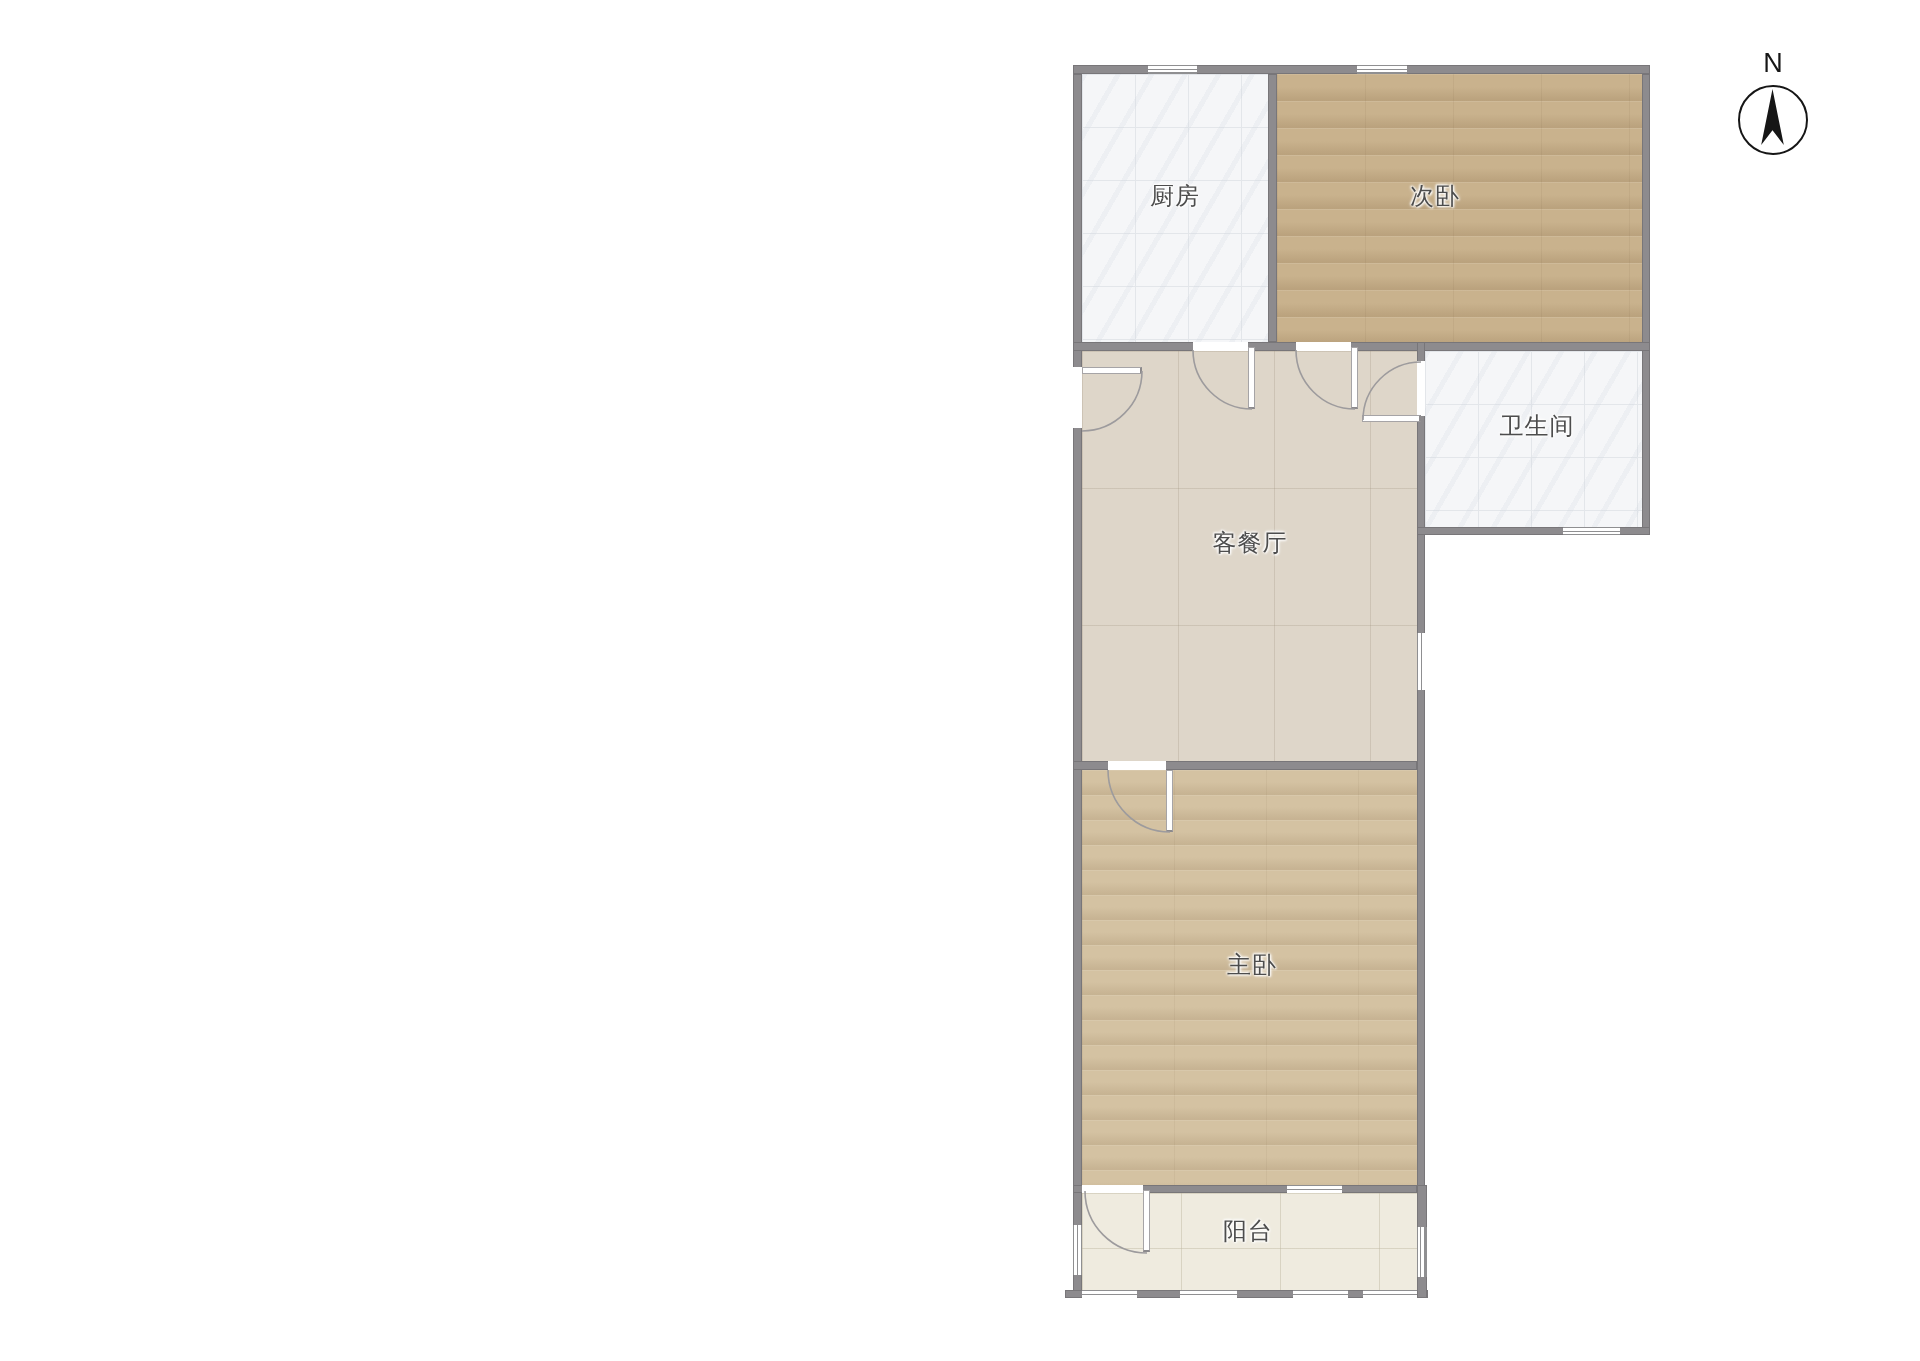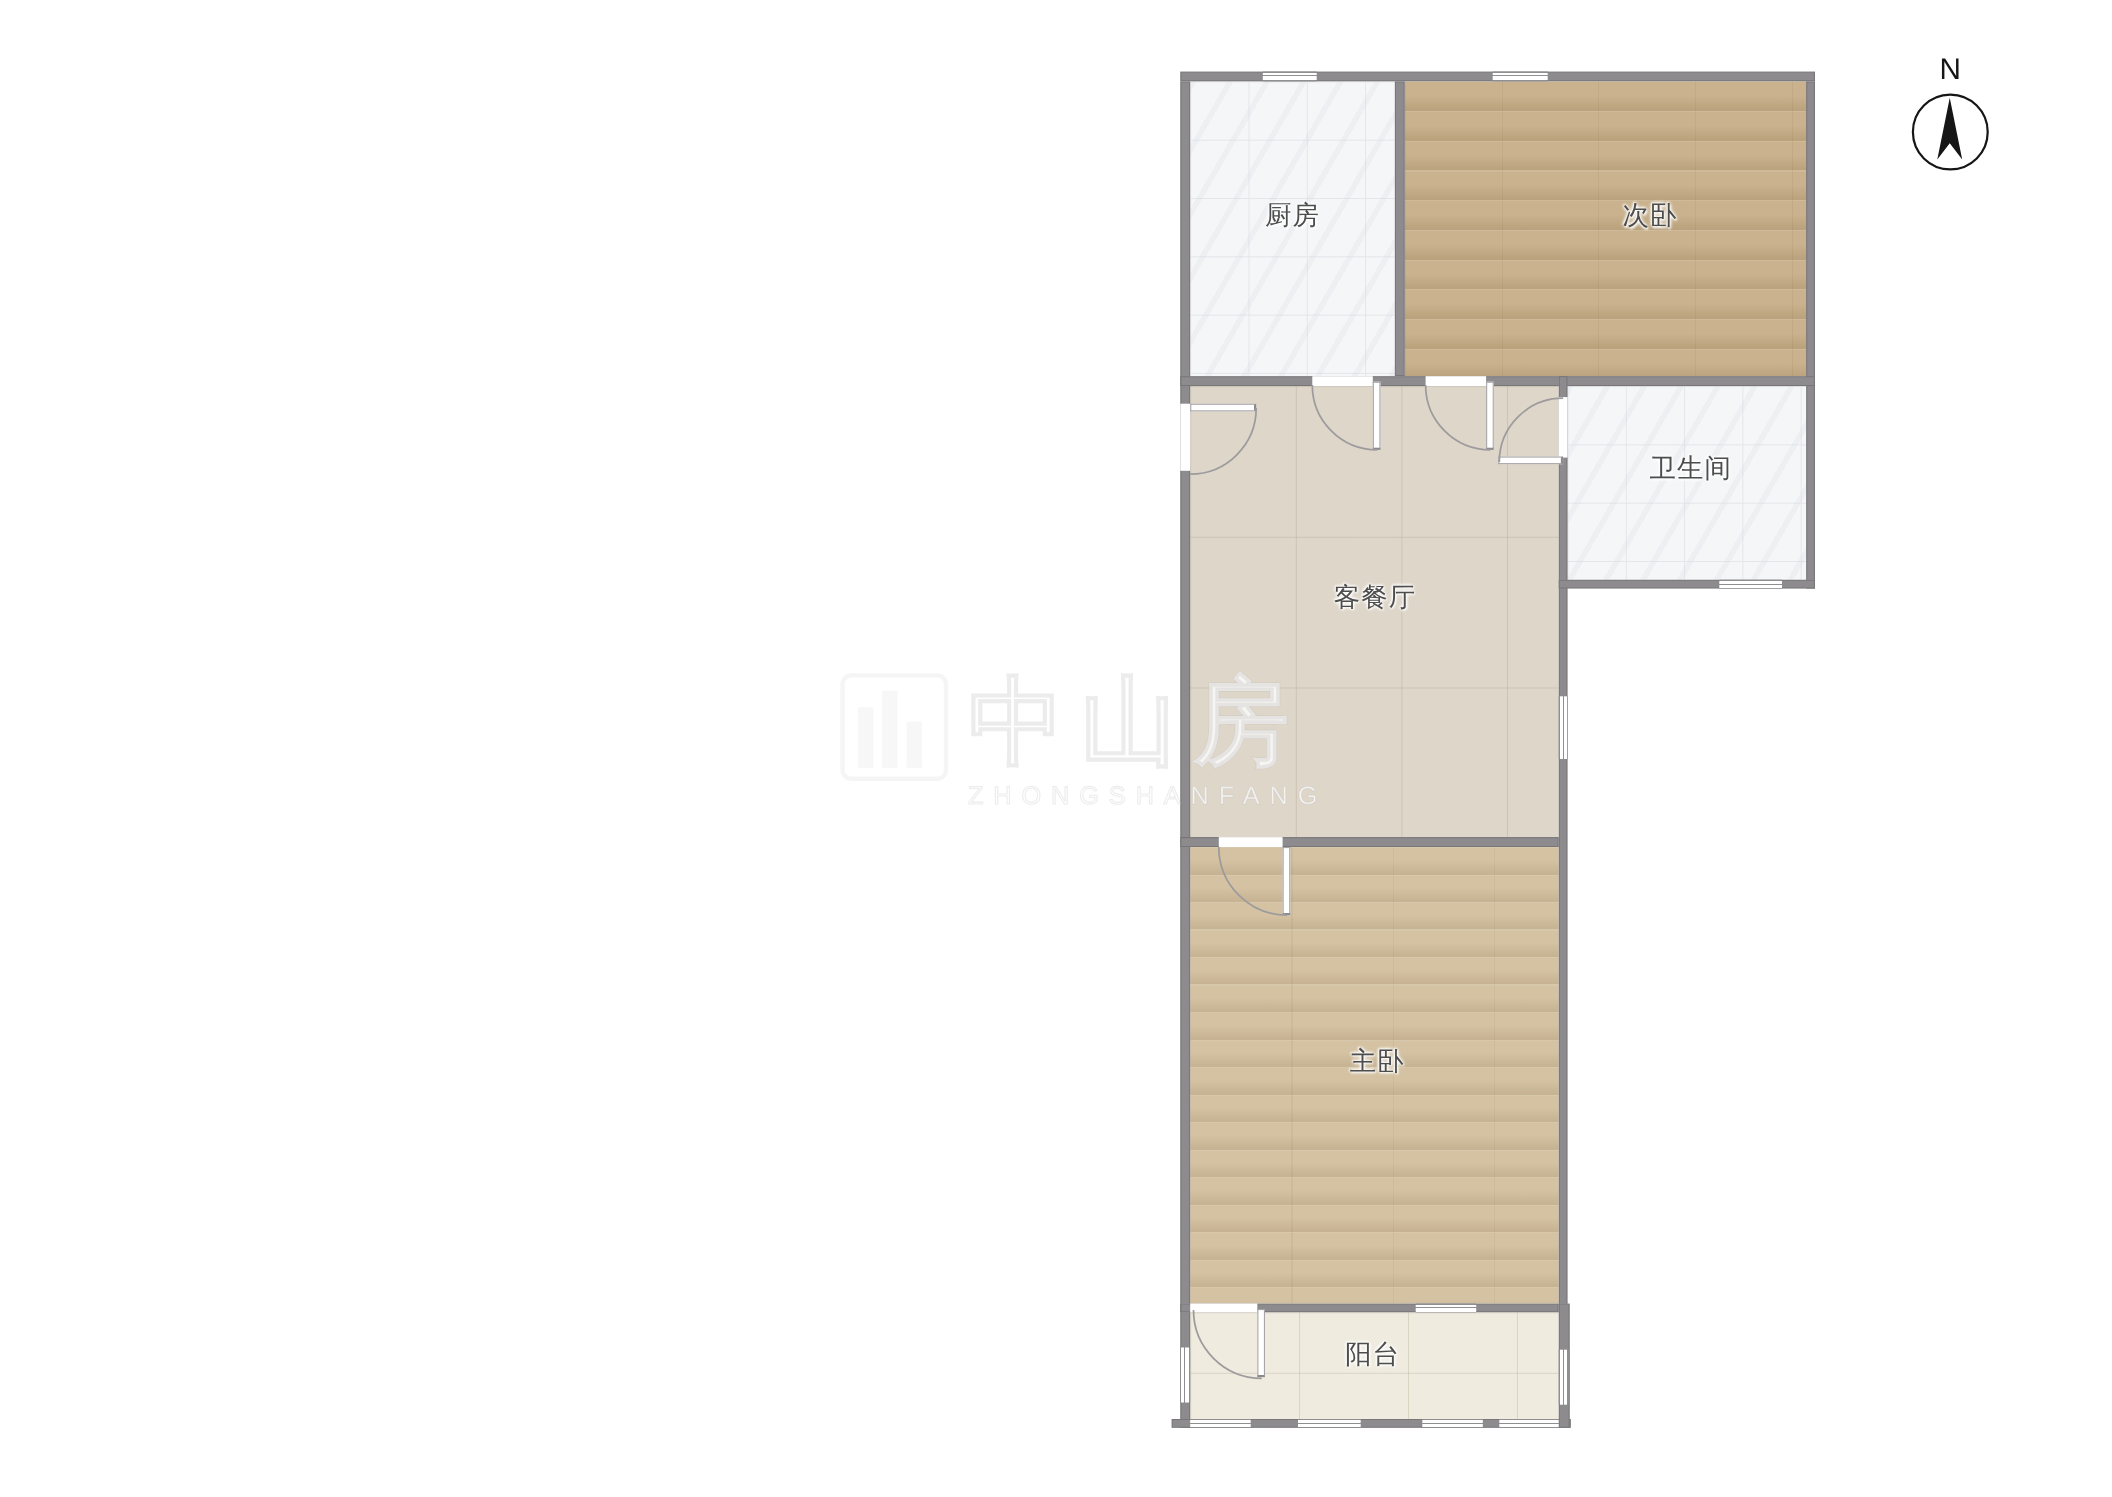--- a/index.html
+++ b/index.html
@@ -132,40 +132,29 @@
   <svg class="arcs" width="1920" height="1361" viewBox="0 0 1920 1361">
     <path d="M1142,371 A60,60 0 0 1 1082,431" fill="none" stroke="#9d9b9d" stroke-width="1.6"></path>
     <path d="M1193,350 A59,59 0 0 0 1252,409" fill="none" stroke="#9d9b9d" stroke-width="1.6"></path>
     <path d="M1296,350 A59,59 0 0 0 1355,409" fill="none" stroke="#9d9b9d" stroke-width="1.6"></path>
     <path d="M1421,362 A58,58 0 0 0 1363,420" fill="none" stroke="#9d9b9d" stroke-width="1.6"></path>
     <path d="M1108,770 A62,62 0 0 0 1170,832" fill="none" stroke="#9d9b9d" stroke-width="1.6"></path>
     <path d="M1085,1191 A62,62 0 0 0 1147,1253" fill="none" stroke="#9d9b9d" stroke-width="1.6"></path>
   </svg>
 
   <div class="room-label" style="left:1175px;top:196px;">厨房</div>
-  <div class="room-label" style="left:1500px;top:196px;">次卧</div>
+  <div class="room-label" style="left:1435px;top:196px;">次卧</div>
   <div class="room-label" style="left:1537px;top:426px;">卫生间</div>
   <div class="room-label" style="left:1250px;top:543px;">客餐厅</div>
   <div class="room-label" style="left:1252px;top:965px;">主卧</div>
   <div class="room-label" style="left:1248px;top:1231px;">阳台</div>
 
   <div class="compass" style="left:1738px;top:48px;">
     <div class="n">N</div>
     <div class="ring">
       <svg width="65" height="65" viewBox="-33 -33 66 66">
         <path d="M0,-31 L11.5,26 L0,11 L-11.5,26 Z" fill="#161616"></path>
       </svg>
     </div>
   </div>
 
-  <div class="watermark" style="left:764px;top:612px;">
-    <div class="wm-logo">
-      <i style="left:12px;width:14px;height:55px;"></i>
-      <i style="left:34px;width:14px;height:70px;"></i>
-      <i style="left:56px;width:14px;height:42px;"></i>
-    </div>
-    <div>
-      <div class="wm-cn">中山房</div>
-      <div class="wm-en">ZHONGSHANFANG</div>
-    </div>
-  </div>
 
 </div>
 
 </body></html>

